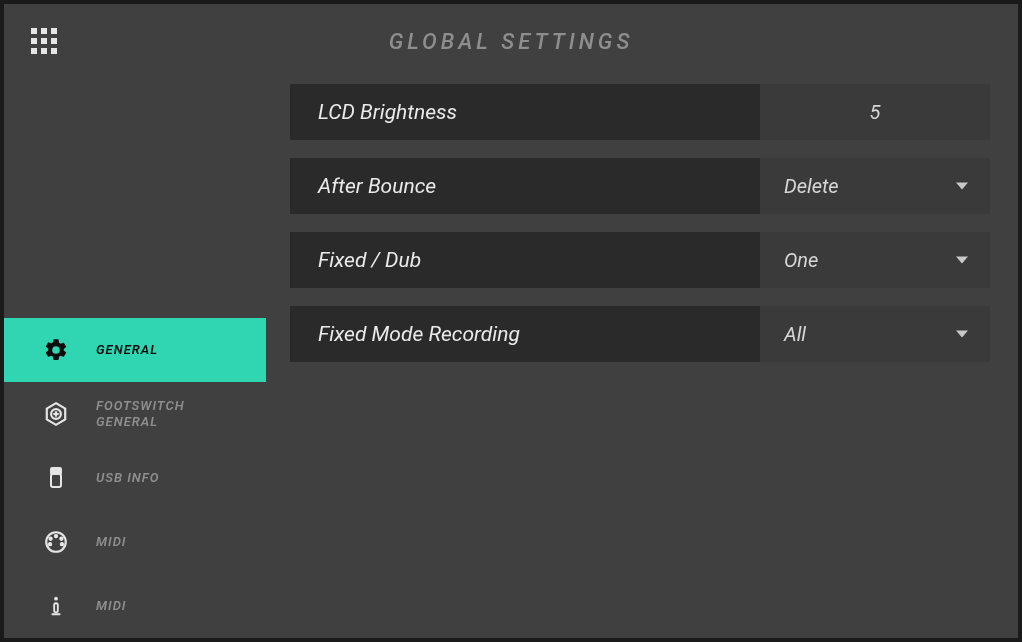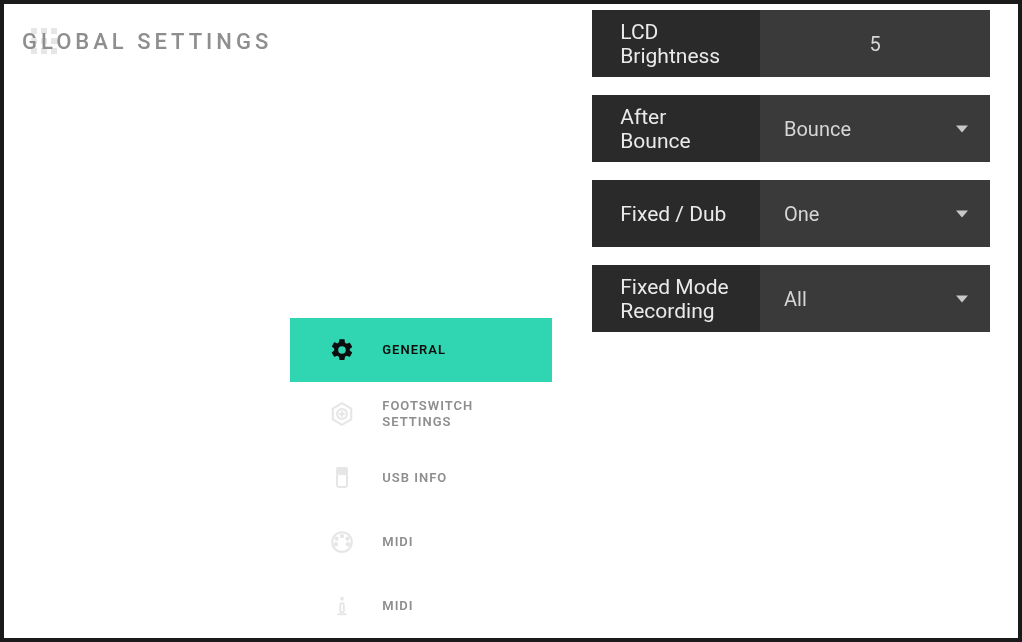--- a/index.html
+++ b/index.html
@@ -11,23 +11,25 @@
       height: 642px;
       overflow: hidden;
     }
     .app {
       display: flex;
       flex-direction: column;
       height: 100%;
       padding: 4px;
     }
     .inner {
-      background: #ffffff;
-      display: flex;
+      background: #404040;
+      display: flex;
+      flex-direction: column;
       height: 100%;
+      font-style: italic;
     }
     .header {
       display: flex;
       align-items: center;
       height: 74px;
       padding: 0 18px;
     }
     .apps-btn {
       width: 44px;
       height: 44px;
@@ -96,22 +98,21 @@
       flex: 1;
       padding: 6px 28px 0 24px;
       display: flex;
       flex-direction: column;
       gap: 18px;
     }
     .setting-row {
       display: flex;
       align-items: stretch;
       background: #2a2a2a;
-      height: 67px;
-      margin-left: 16px;
+      height: 56px;
     }
     .setting-label {
       flex: 1;
       display: flex;
       align-items: center;
       padding: 0 28px;
       font-size: 21px;
       font-weight: 400;
       color: #eaeaea;
     }
@@ -175,21 +176,21 @@
 
         <div class="sidebar-item">
           <span class="icon">
             <svg viewBox="0 0 24 24" width="26" height="26" fill="none" stroke="currentColor" stroke-width="2">
                 <polygon points="12 2 20.5 7 20.5 17 12 22 3.5 17 3.5 7"></polygon>
                 <circle cx="12" cy="12" r="4.5"></circle>
                 <line x1="12" y1="9.5" x2="12" y2="14.5"></line>
                 <line x1="9.5" y1="12" x2="14.5" y2="12"></line>
               </svg>
           </span>
-          <span class="label" style="max-width:120px">FOOTSWITCH SETTINGS</span>
+          <span class="label" style="max-width:120px">FOOTSWITCH GENERAL</span>
         </div>
 
 
         <div class="sidebar-item">
           <span class="icon">
             <svg viewBox="0 0 24 24" width="24" height="24" fill="none" stroke="currentColor" stroke-width="2">
                 <rect x="7" y="2" width="10" height="6" rx="1" fill="currentColor"></rect>
                 <rect x="7" y="8" width="10" height="13" rx="2"></rect>
               </svg>
           </span>
@@ -228,21 +229,21 @@
         <div class="setting-row">
           <div class="setting-label">LCD Brightness</div>
           <div class="setting-value">
             <span>5</span>
           </div>
         </div>
 
         <div class="setting-row">
           <div class="setting-label">After Bounce</div>
           <div class="setting-value select">
-            <span>Bounce</span>
+            <span>Delete</span>
             <span class="chevron"></span>
           </div>
         </div>
 
         <div class="setting-row">
           <div class="setting-label">Fixed / Dub</div>
           <div class="setting-value select">
             <span>One</span>
             <span class="chevron"></span>
           </div>

